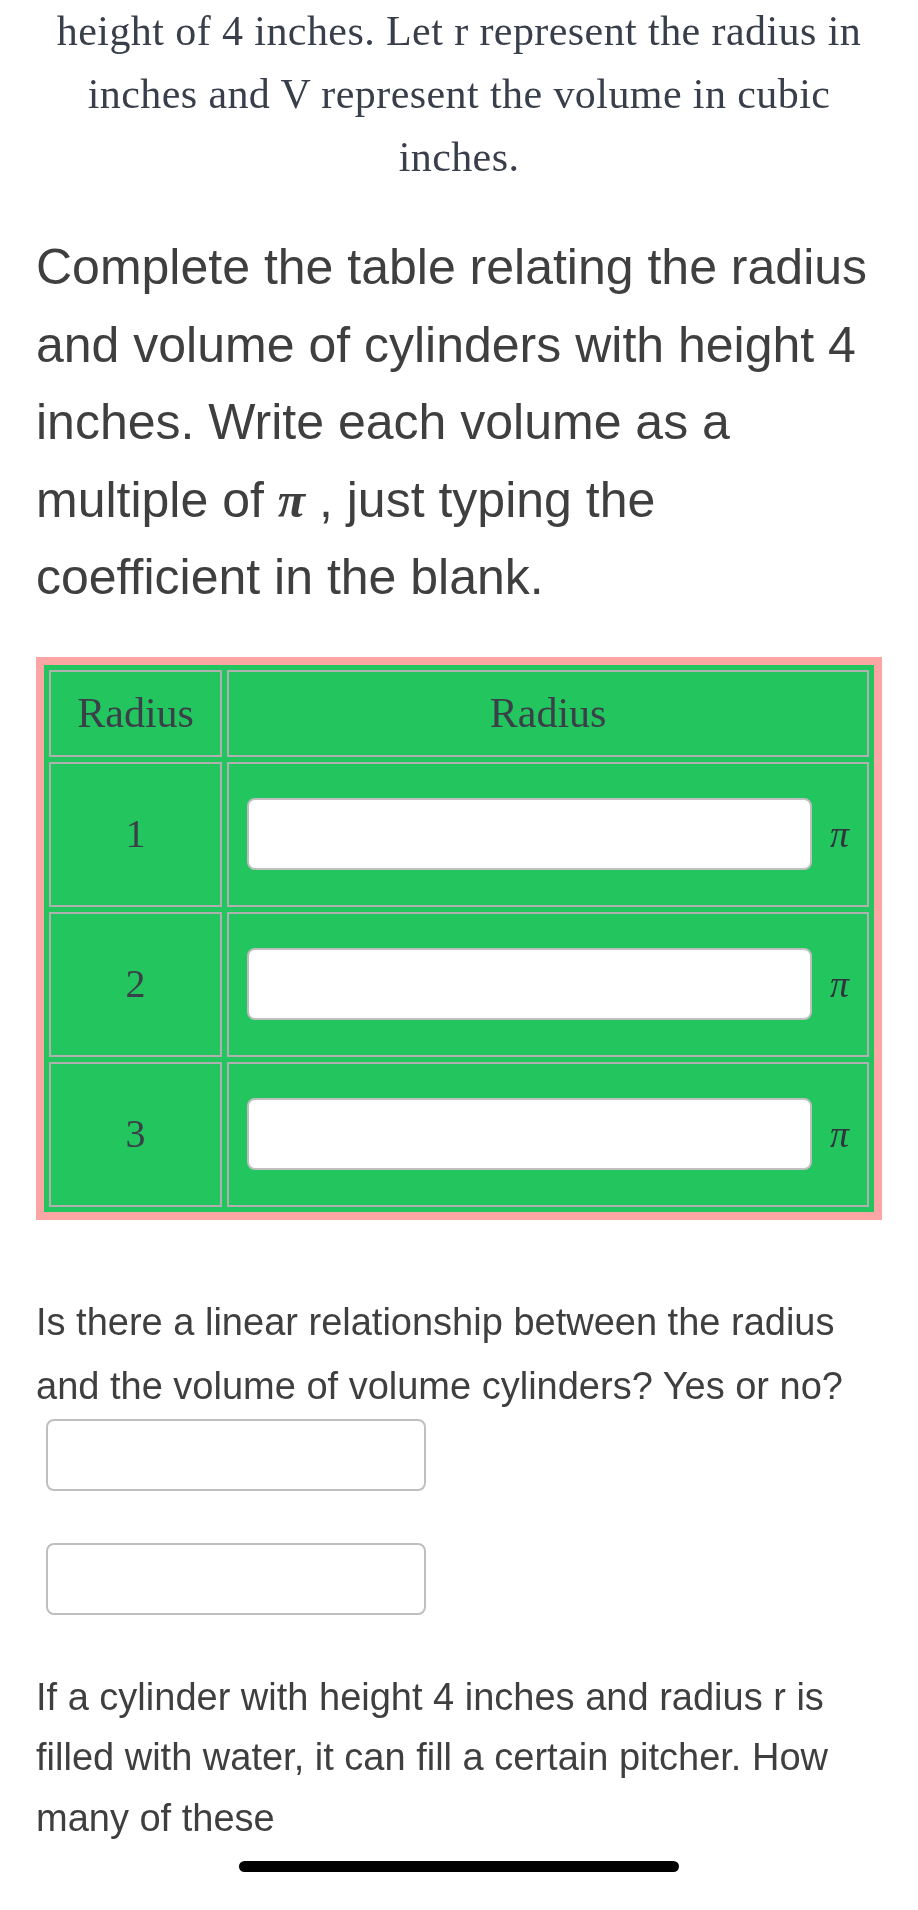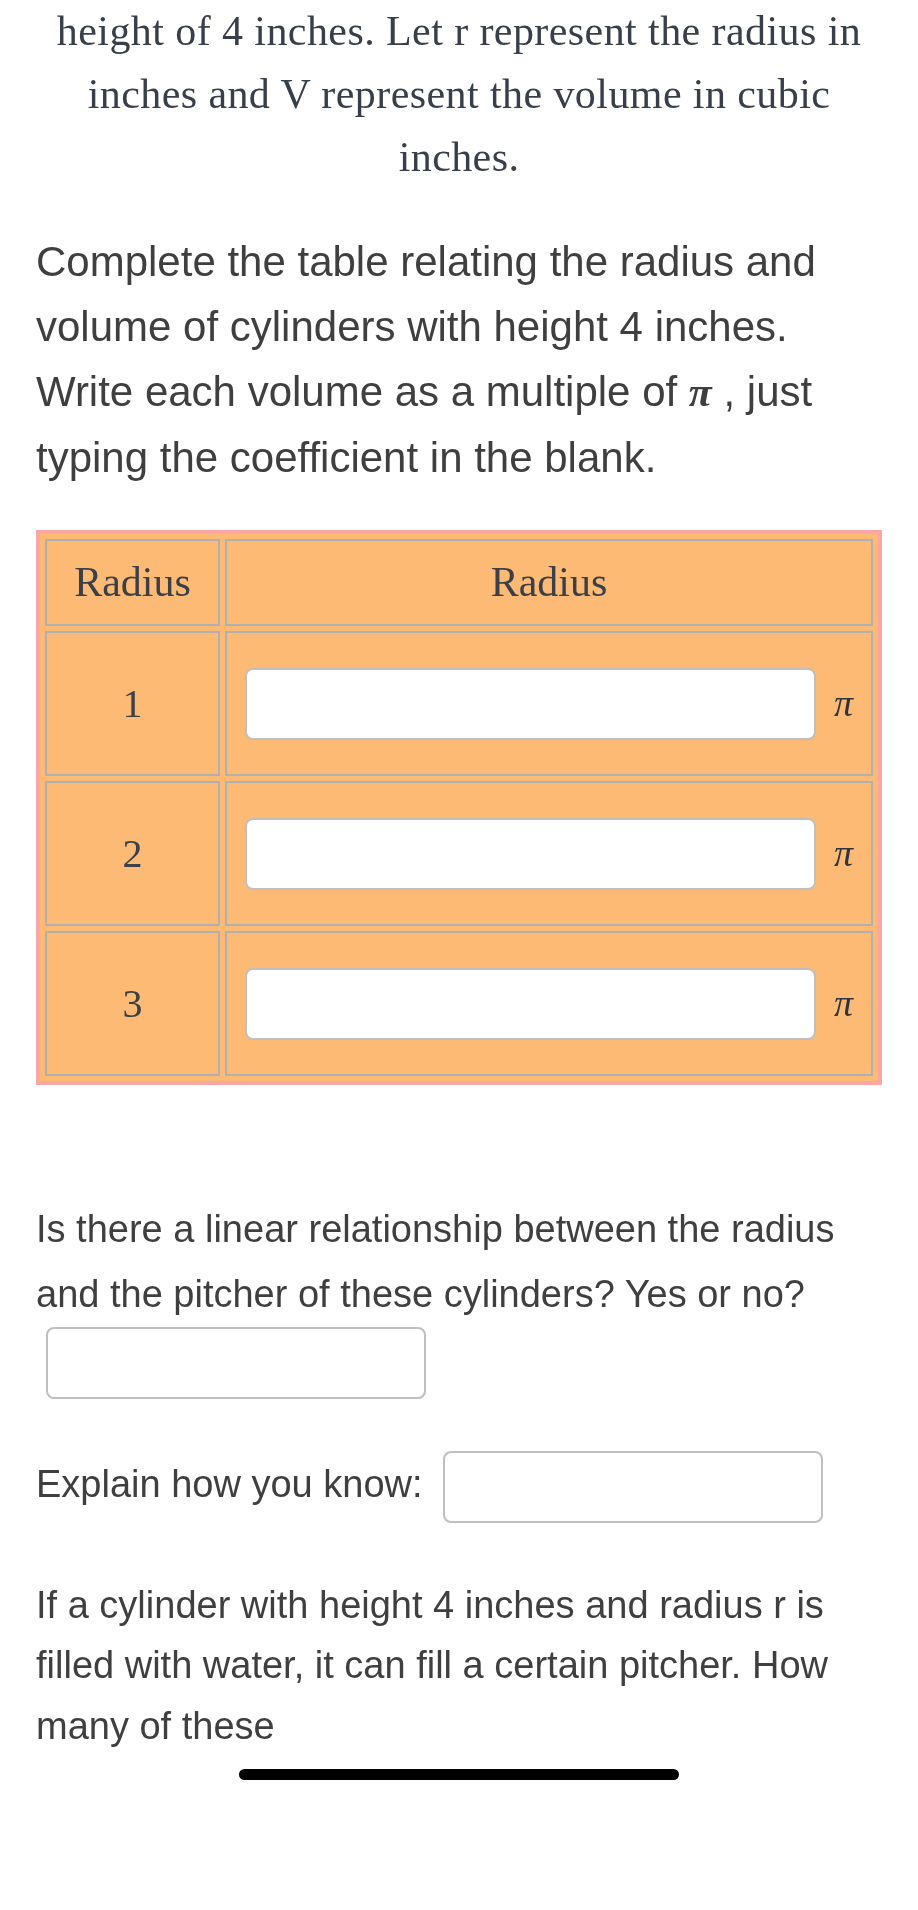--- a/index.html
+++ b/index.html
@@ -16,36 +16,36 @@
     font-family: Georgia, "Times New Roman", serif;
     color: #383f4a;
     font-size: 42px;
     line-height: 1.5;
     margin-bottom: 40px;
     letter-spacing: 0.01em;
     text-align: center;
   }
   .instructions {
     color: #3f3f3f;
-    font-size: 42px;
+    font-size: 50px;
     line-height: 1.55;
     margin-bottom: 40px;
   }
   .pi-inline {
     font-family: Georgia, serif;
     font-style: italic;
     font-weight: bold;
   }
   table {
     width: 100%;
     border-collapse: separate;
     border-spacing: 5px;
-    border: 4px solid #fca5a5;
-    background: #fdba74;
-    margin-bottom: 112px;
+    border: 8px solid #fca5a5;
+    background: #22c55e;
+    margin-bottom: 70px;
   }
   th, td {
     border: 2px solid #b0b0b0;
     text-align: center;
     vertical-align: middle;
     font-family: Georgia, "Times New Roman", serif;
     color: #3a3f48;
   }
   th {
     font-weight: 400;
@@ -157,24 +157,23 @@
         <div class="input-row">
           <input class="blank" type="text" value="" style="">
           <span class="pi-sym">π</span>
         </div>
       </td>
     </tr>
   </tbody>
 </table>
 
 <p class="question">
-  <span>Is there a linear relationship between the radius and the pitcher of these cylinders? Yes or no? </span>
+  <span>Is there a linear relationship between the radius and the volume of volume cylinders? Yes or no? </span>
   <input class="inline-blank" type="text" value="" style="">
 </p>
 
 <p class="question">
-  <span>Explain how you know: </span>
   <input class="inline-blank" type="text" value="" style="">
 </p>
 
 <p class="final-para">If a cylinder with height 4 inches and radius r is filled with water, it can fill a certain pitcher. How many of these</p>
 
 <div class="home-bar"></div>
 
 </body></html>

